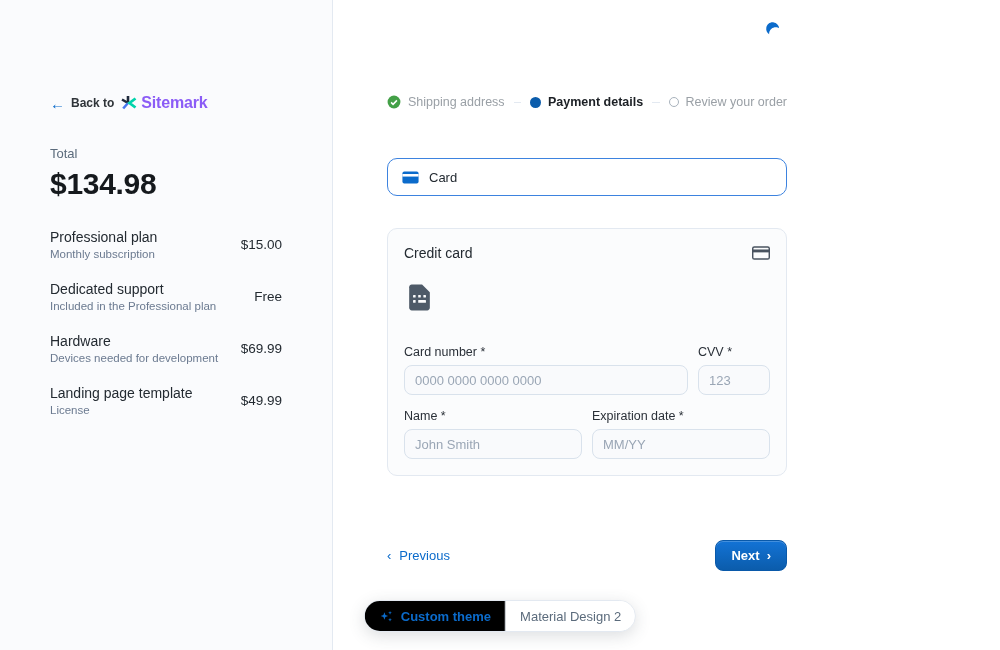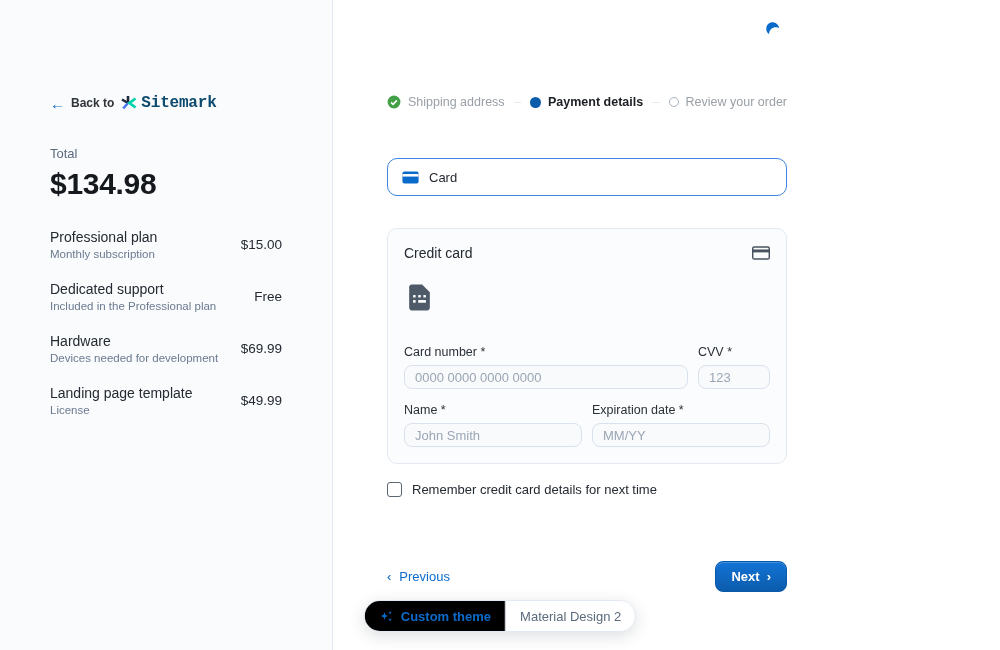--- a/index.html
+++ b/index.html
@@ -7,21 +7,21 @@
   body { font-family:"Liberation Sans", sans-serif; background:#fff; color:#1c2025; }
   .app { position:relative; width:1000px; height:650px; overflow:hidden; display:flex; }
 
   
   .sidebar { width:333px; height:100%; background:#fafbfd; border-right:1px solid #e3e9f1; padding:94px 50px 0 50px; flex-shrink:0; }
   .back-row { display:flex; align-items:center; gap:6px; }
   .back-btn { display:flex; align-items:center; gap:6px; background:none; border:none; cursor:pointer; padding:0; }
   .back-arrow { color:#0b6bcb; font-size:15px; line-height:1; }
   .back-label { font-size:12px; font-weight:700; color:#2f3439; font-family:"Liberation Sans",sans-serif; }
   .logo { display:flex; align-items:center; gap:4px; background:none; border:none; cursor:pointer; padding:0; }
-  .logo-text { font-size:16px; font-weight:700; color:#0c4a6e; letter-spacing:-0.2px; font-family:Liberation Mono, monospace; }
+  .logo-text { font-size:16px; font-weight:700; color:#8b5cf6; letter-spacing:-0.2px; font-family:Liberation Sans, sans-serif; }
 
   .total-label { margin-top:34px; font-size:13px; color:#5b6b7c; }
   .total-value { margin-top:6px; font-size:30px; font-weight:600; color:#15191d; letter-spacing:-0.3px; }
 
   .items { list-style:none; margin-top:28px; }
   .item { display:flex; justify-content:space-between; align-items:center; margin-bottom:21px; }
   .item-title { font-size:14px; font-weight:500; color:#232a31; }
   .item-sub { font-size:11.5px; color:#6b7a90; margin-top:3px; }
   .item-price { font-size:13.5px; font-weight:500; color:#232a31; white-space:nowrap; margin-left:12px; }
 
@@ -48,21 +48,21 @@
   .panel-head { display:flex; justify-content:space-between; align-items:center; }
   .panel-title { font-size:14px; font-weight:500; color:#232a31; }
   .sim-wrap { margin-top:21px; }
   .fields-row { display:flex; gap:10px; margin-top:28px; }
   .fields-row.second { margin-top:14px; }
   .field { display:flex; flex-direction:column; }
   .field.grow { flex:1; }
   .field.cvv { width:72px; flex-shrink:0; }
   .field.half { flex:1; }
   .field-label { font-size:12.5px; color:#2a3038; margin-bottom:6px; }
-  .field input { height:24px; border:1px solid #d9e2ec; border-radius:8px; background:#f9fafc; padding:8px 10px; font-size:13px; color:#1c2025; font-family:"Liberation Sans",sans-serif; outline:none; width:100%; }
+  .field input { height:30px; border:1px solid #d9e2ec; border-radius:8px; background:#f9fafc; padding:8px 10px; font-size:13px; color:#1c2025; font-family:"Liberation Sans",sans-serif; outline:none; width:100%; }
   .field input::placeholder { color:#9aa6b5; }
 
   .remember { display:flex; align-items:center; gap:10px; margin-top:18px; cursor:pointer; }
   .checkbox { width:15px; height:15px; border:1.5px solid #5b6673; border-radius:3px; background:#fff; flex-shrink:0; }
   .remember-label { font-size:13px; color:#232a31; }
 
   .nav-row { display:flex; justify-content:space-between; align-items:center; margin-top:64px; }
   .prev-btn { display:flex; align-items:center; gap:8px; background:none; border:none; cursor:pointer; color:#0b6bcb; font-size:13px; font-weight:500; font-family:"Liberation Sans",sans-serif; padding:0; }
   .chev { font-size:13px; line-height:1; }
   .next-btn { display:flex; align-items:center; gap:7px; background:linear-gradient(#1373d6,#0b5cab); border:1px solid #0959aa; border-radius:8px; color:#fff; font-size:13px; font-weight:600; font-family:"Liberation Sans",sans-serif; padding:7px 15px; cursor:pointer; box-shadow:inset 0 1px 0 rgba(255,255,255,0.2); }
@@ -216,24 +216,20 @@
             <label class="field-label">Name *</label>
             <input type="text" placeholder="John Smith" style="">
           </div>
           <div class="field half">
             <label class="field-label">Expiration date *</label>
             <input type="text" placeholder="MM/YY" style="">
           </div>
         </div>
       </div>
 
-      <label class="remember">
-        <span class="checkbox"></span>
-        <span class="remember-label">Remember credit card details for next time</span>
-      </label>
 
       <div class="nav-row">
         <button class="prev-btn">
           <span class="chev">‹</span>
           <span>Previous</span>
         </button>
         <button class="next-btn">
           <span>Next</span>
           <span class="chev">›</span>
         </button>

